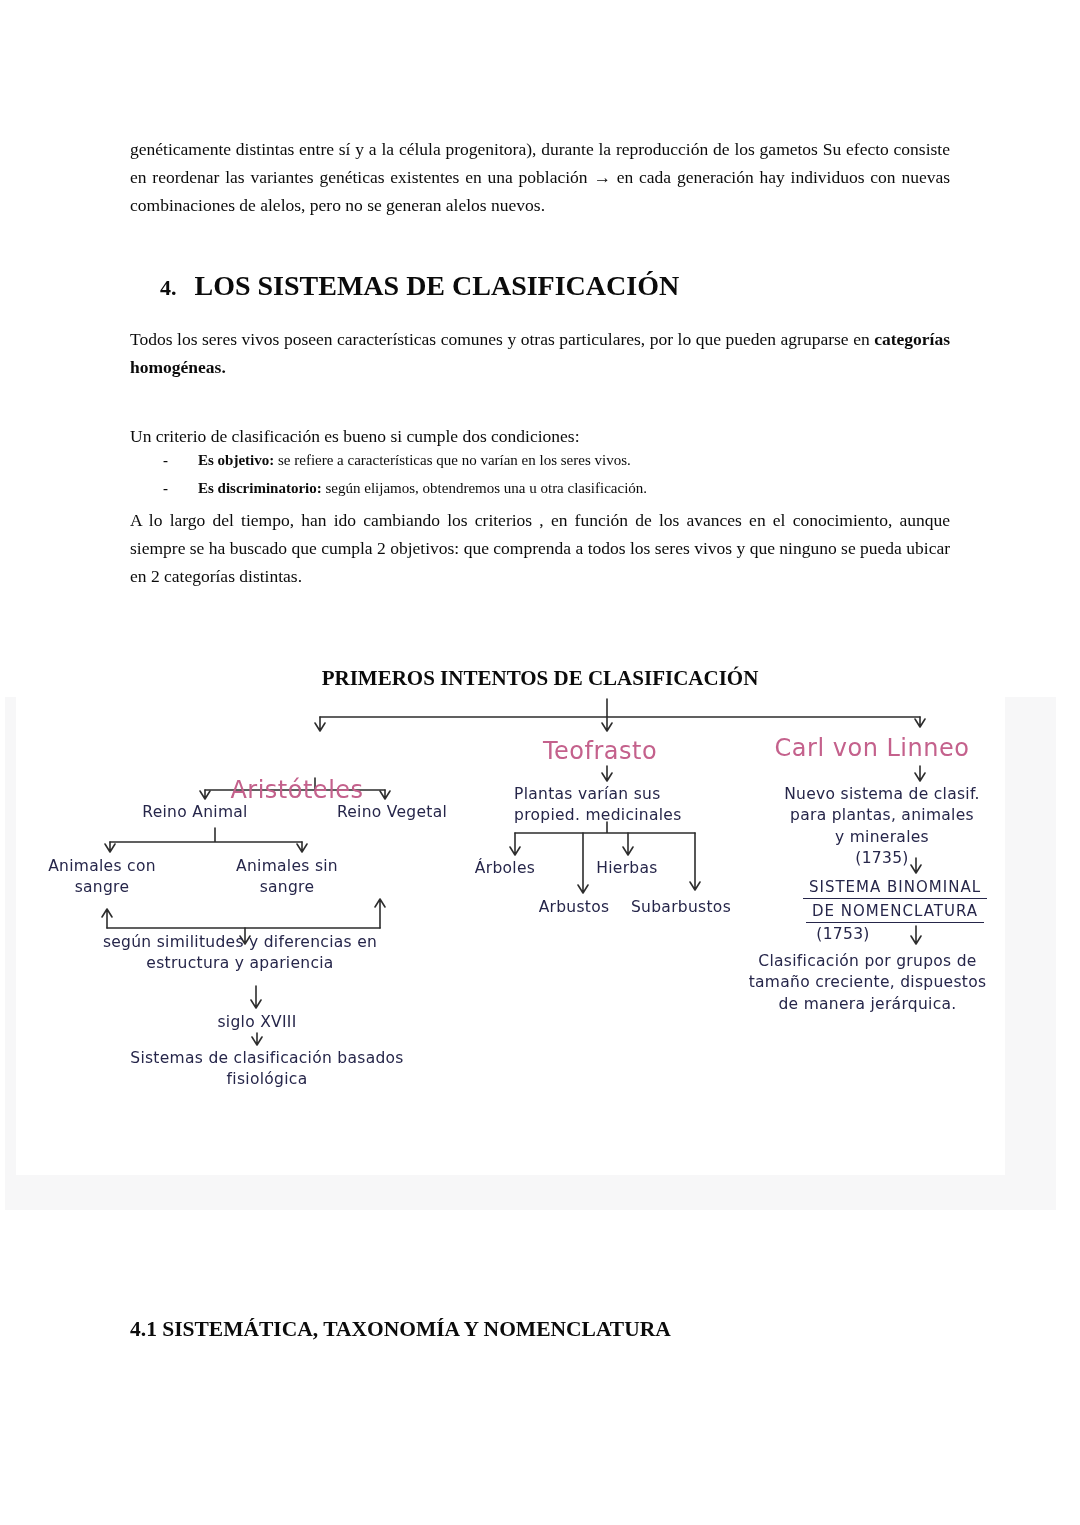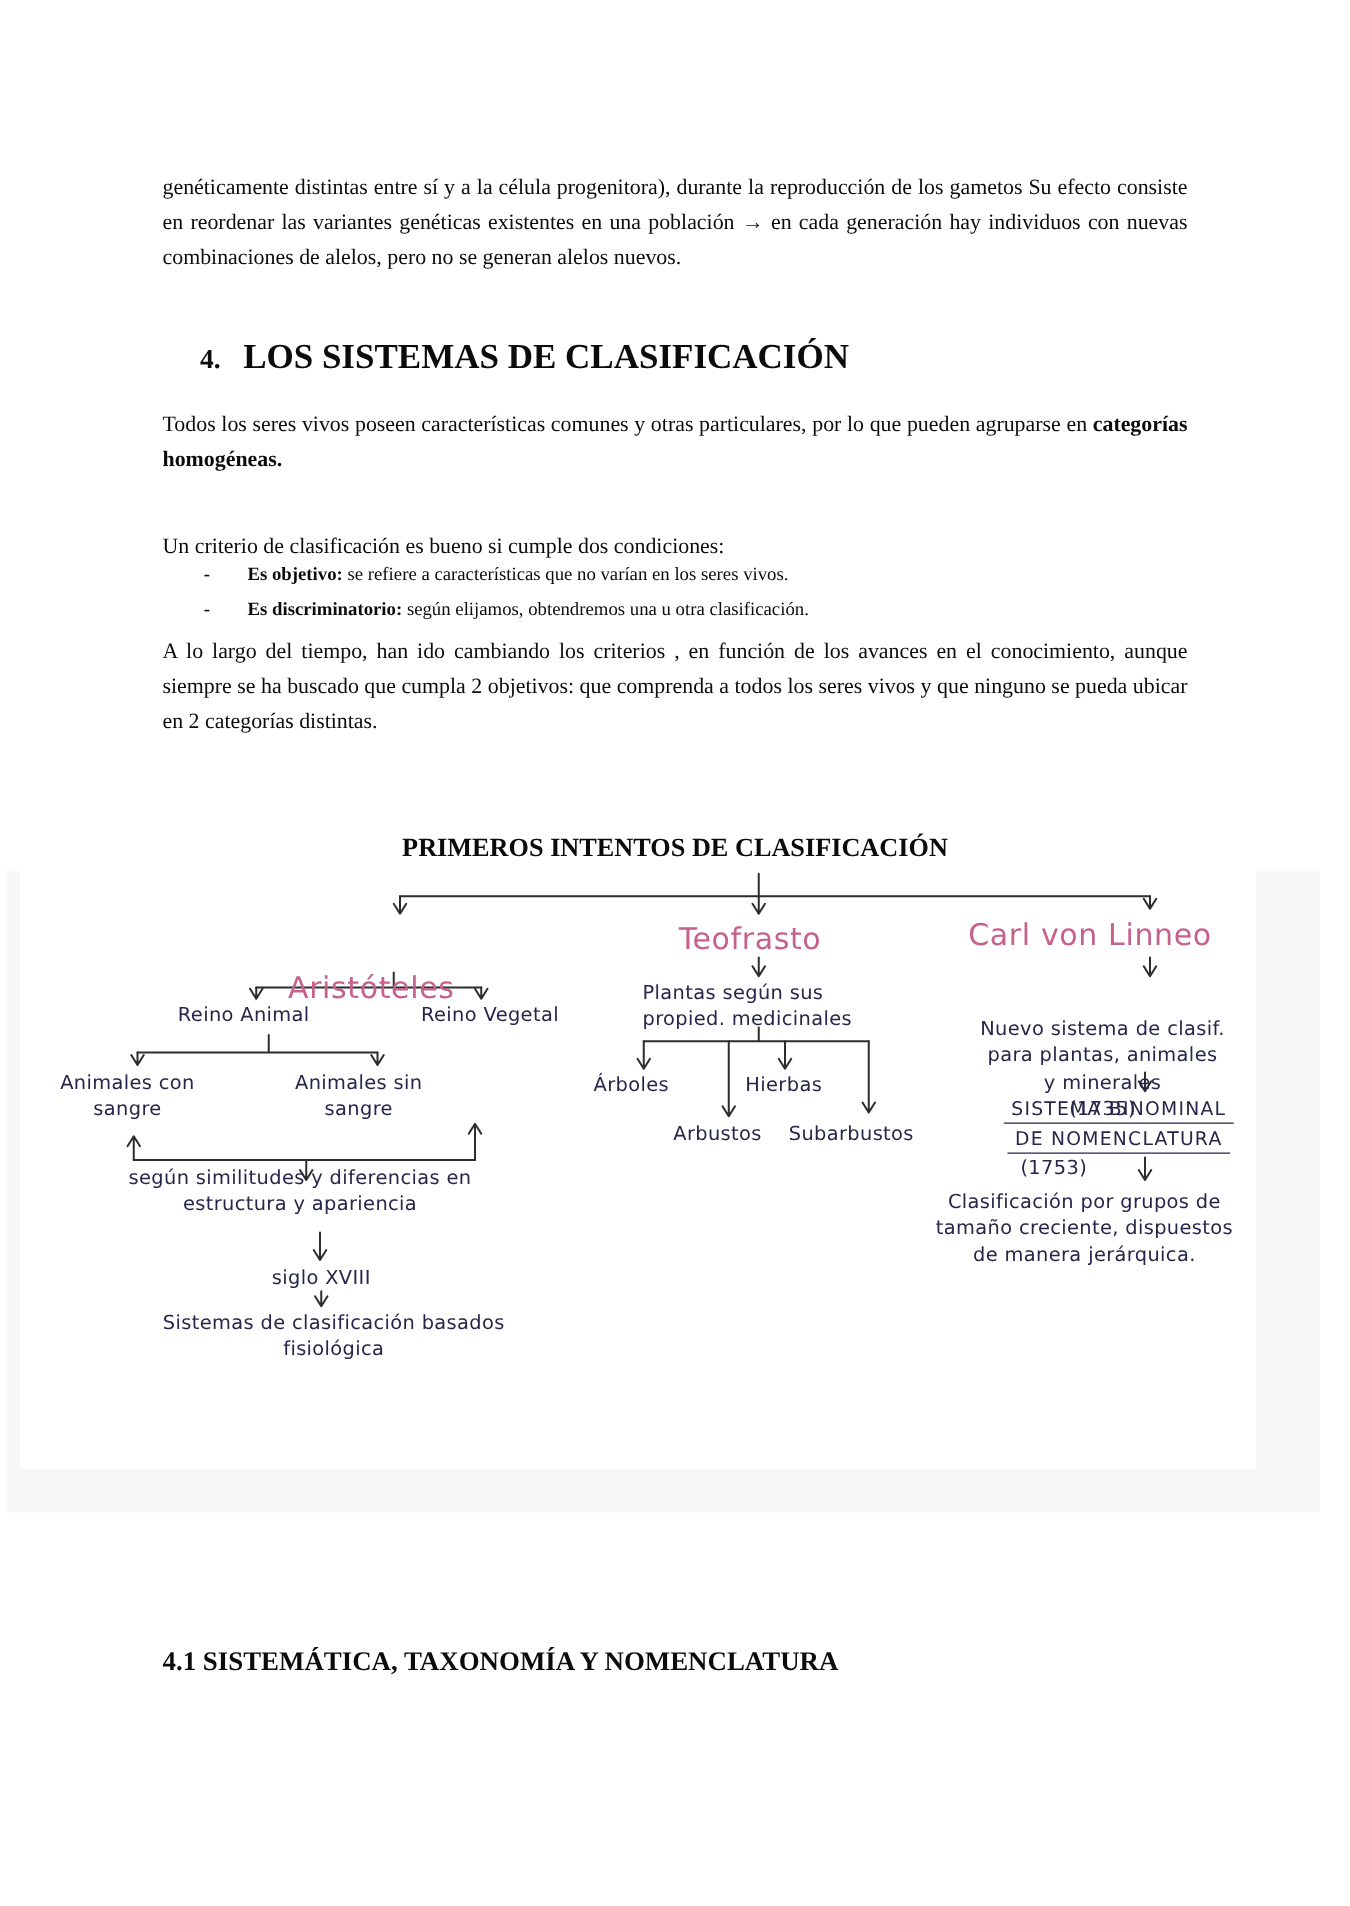--- a/index.html
+++ b/index.html
@@ -109,29 +109,29 @@
     <div>según similitudes y diferencias en</div>
     <div>estructura y apariencia</div>
   </div>
   <div class="node" style="left:197px;top:1012px;width:120px;">siglo XVIII</div>
   <div class="node" style="left:97px;top:1048px;width:340px;">
     <div>Sistemas de clasificación basados</div>
     <div>fisiológica</div>
   </div>
 
   <div class="node left" style="left:514px;top:784px;width:210px;">
-    <div>Plantas según sus</div>
+    <div>Plantas varían sus</div>
     <div>propied. medicinales</div>
   </div>
   <div class="node" style="left:455px;top:858px;width:100px;">Árboles</div>
   <div class="node" style="left:577px;top:858px;width:100px;">Hierbas</div>
   <div class="node" style="left:519px;top:897px;width:110px;">Arbustos</div>
   <div class="node" style="left:616px;top:897px;width:130px;">Subarbustos</div>
 
-  <div class="node" style="left:762px;top:813px;width:240px;">
+  <div class="node" style="left:762px;top:784px;width:240px;">
     <div>Nuevo sistema de clasif.</div>
     <div>para plantas, animales</div>
     <div>y minerales</div>
     <div>(1735)</div>
   </div>
   <div class="node" style="left:795px;top:877px;width:200px;">
     <span class="caps">SISTEMA BINOMINAL</span>
   </div>
   <div class="node" style="left:800px;top:901px;width:190px;">
     <span class="caps">DE NOMENCLATURA</span>

